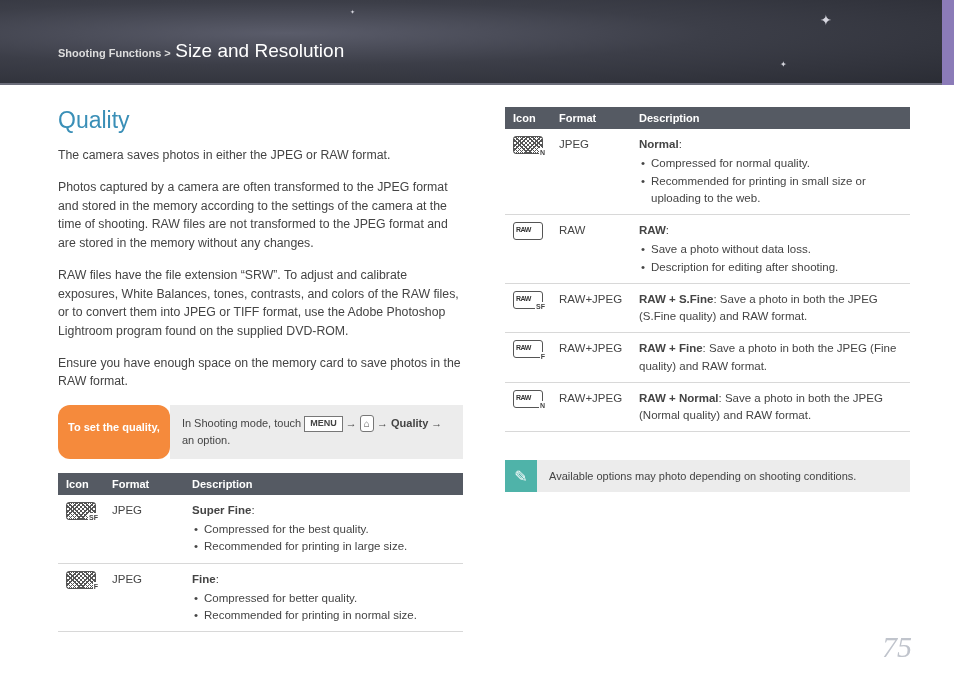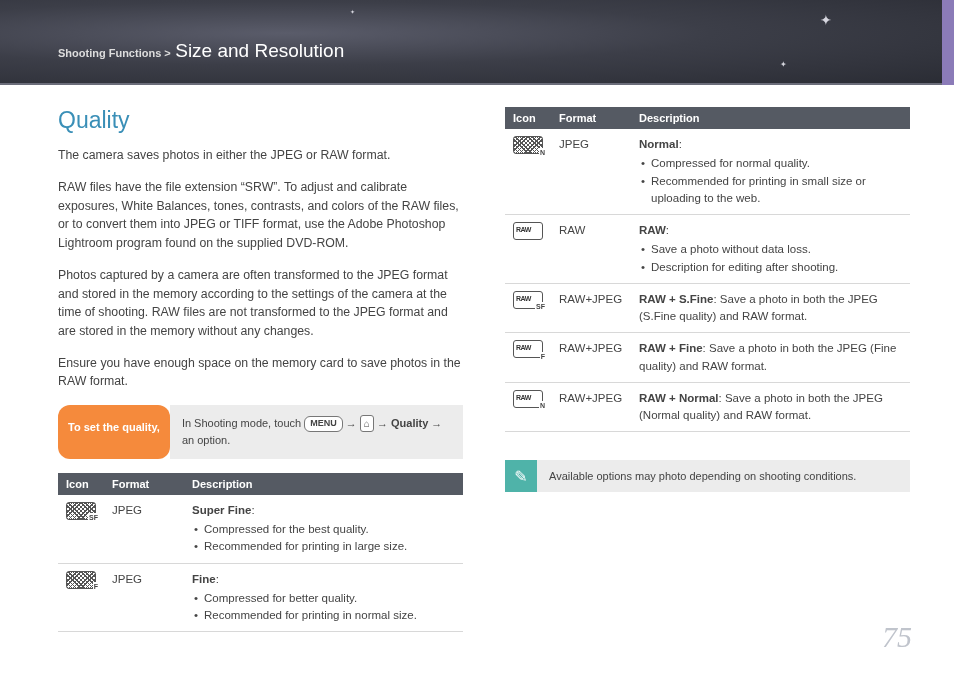--- a/index.html
+++ b/index.html
@@ -40,21 +40,21 @@
   .setbox { display: flex; margin: 6px 0 14px 0; }
   .setbox-orange {
     background: #f58a3c; color: #fff; font-size: 11px;
     padding: 16px 10px; font-weight: 600; white-space: nowrap; border-radius: 12px;
   }
   .setbox-grey {
     background: #ececec; color: #444; font-size: 11px;
     padding: 10px 12px; flex: 1; line-height: 1.5;
   }
   .menu-chip {
-    display: inline-block; border: 1px solid #777; border-radius: 6px;
+    display: inline-block; border: 1px solid #777; border-radius: 0;
     padding: 0px 5px; font-size: 9px; background: #fff; vertical-align: middle;
     font-weight:600;
   }
   .gear-chip {
     display:inline-block;border:1px solid #777;border-radius:3px;
     padding:0 3px;font-size:10px;background:#fff;vertical-align:middle;
   }
   table.opt {
     width: 100%; border-collapse: collapse; font-size: 11.5px;
   }
@@ -84,40 +84,40 @@
   .notebox { display:flex; margin-top: 28px; }
   .notebox-icon {
     width:32px;background:#4fb3a9;color:#fff;display:flex;
     align-items:center;justify-content:center;font-size:16px;
   }
   .notebox-text {
     flex:1;background:#ececec;color:#444;font-size:11px;
     padding:10px 12px;
   }
   .pagenum {
-    position:absolute; right:42px; bottom:22px;
+    position:absolute; right:42px; bottom:12px;
     font-size:30px; color:#c0c4cc; font-style:italic; font-family: Georgia, serif;
   }
 </style>
 </head>
 <body>
 
 <div class="header">
   <span class="star s1">✦</span><span class="star s2">✦</span><span class="star s3">✦</span>
   <div class="header-stripe"></div>
   <span class="bc-small">Shooting Functions &gt;</span>
   <span class="bc-large">Size and Resolution</span>
 </div>
 
 <div class="content">
   <div class="col">
     <h2 class="quality-title">Quality</h2>
     <p class="body">The camera saves photos in either the JPEG or RAW format.</p>
+    <p class="body">Photos captured by a camera are often transformed to the JPEG format and stored in the memory according to the settings of the camera at the time of shooting. RAW files are not transformed to the JPEG format and are stored in the memory without any changes.</p>
     <p class="body">RAW files have the file extension “SRW”. To adjust and calibrate exposures, White Balances, tones, contrasts, and colors of the RAW files, or to convert them into JPEG or TIFF format, use the Adobe Photoshop Lightroom program found on the supplied DVD-ROM.</p>
-    <p class="body">Photos captured by a camera are often transformed to the JPEG format and stored in the memory according to the settings of the camera at the time of shooting. RAW files are not transformed to the JPEG format and are stored in the memory without any changes.</p>
     <p class="body">Ensure you have enough space on the memory card to save photos in the RAW format.</p>
 
     <div class="setbox">
       <div class="setbox-orange">To set the quality,</div>
       <div class="setbox-grey">
         <span>In Shooting mode, touch </span>
         <span class="menu-chip">MENU</span>
         <span>→</span>
         <span class="gear-chip">⌂</span>
         <span>→</span>

